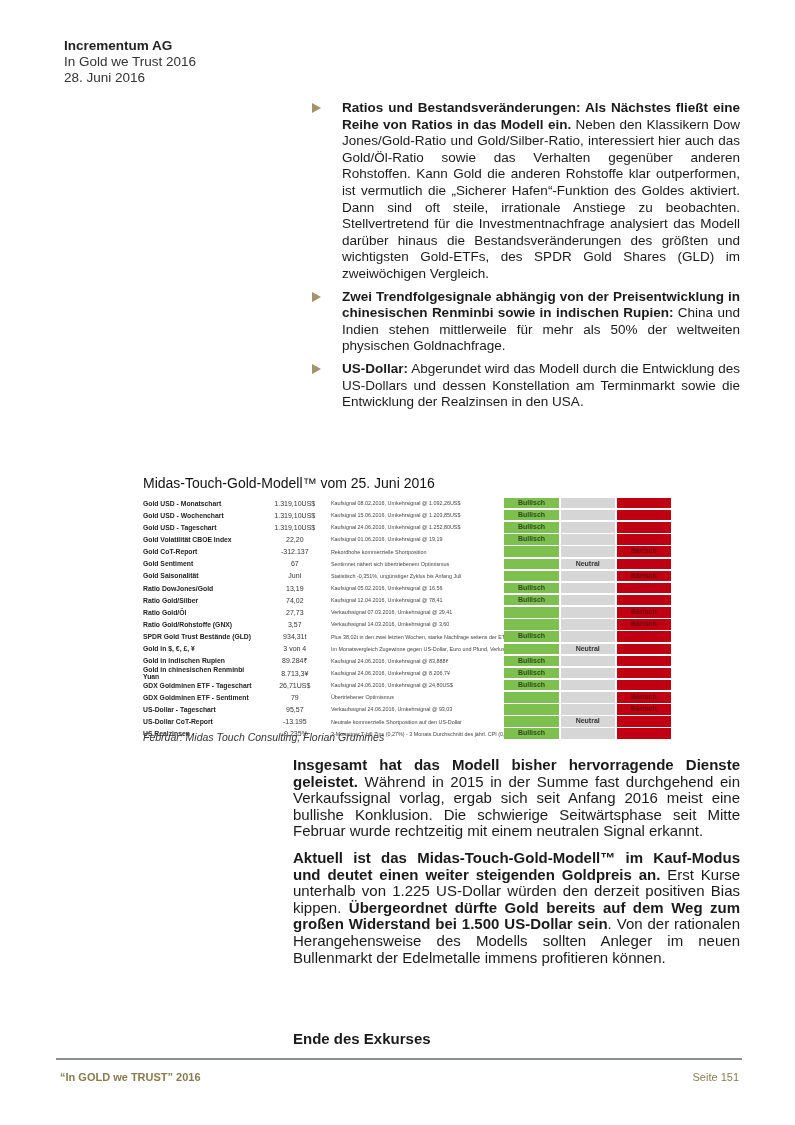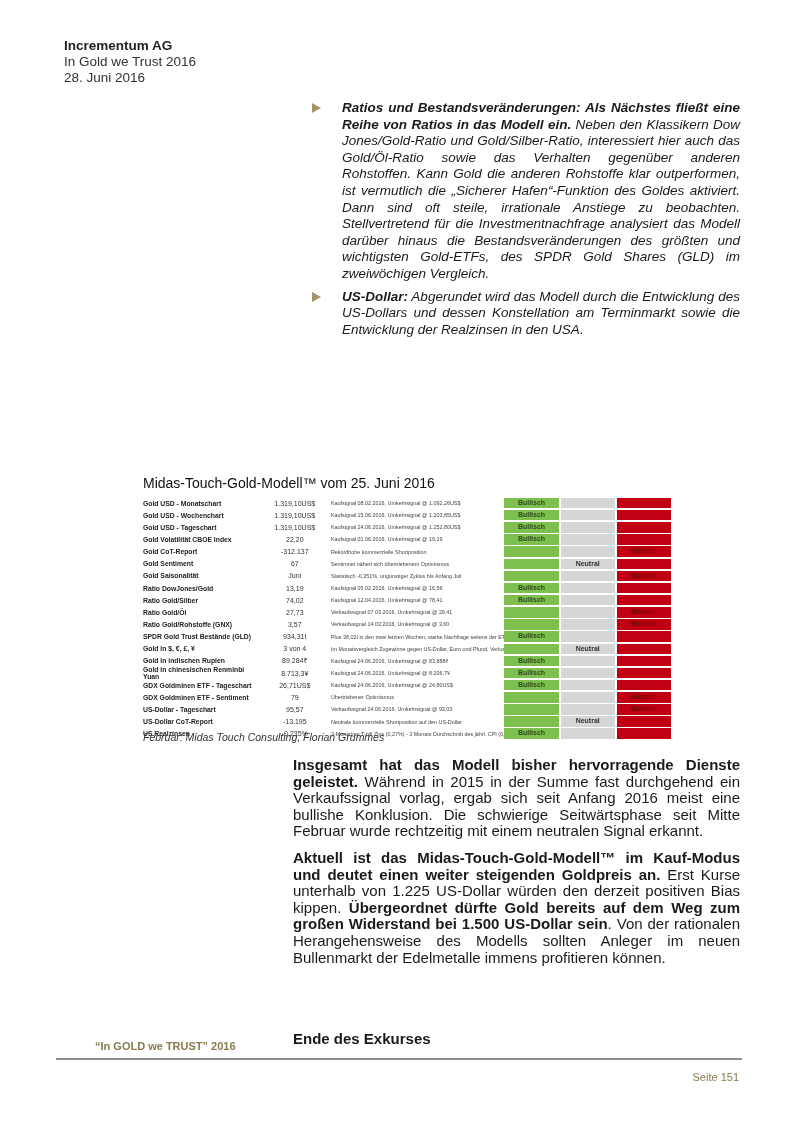--- a/index.html
+++ b/index.html
@@ -1,57 +1,61 @@
 <!DOCTYPE html>
 <html><head>
 <meta charset="utf-8">
 <style>
   html, body { margin:0; padding:0; background:#fff; }
   body { width:795px; height:1125px; position:relative; font-family:"Liberation Sans", sans-serif; color:#1a1a1a; overflow:hidden; }
   .header { position:absolute; left:64px; top:38px; font-size:13.5px; line-height:16px; color:#333; }
   .header .company { font-weight:bold; color:#222; }
   .bullets { position:absolute; left:312px; top:100px; width:428px; }
-  .bullet { position:relative; padding-left:30px; font-size:13.5px; line-height:16.6px; text-align:justify; margin-bottom:6px;font-style:italic; }
+  .bullet { position:relative; padding-left:30px; font-size:13.5px; line-height:16.6px; text-align:justify; margin-bottom:6px; }
   .bullet .arrow { position:absolute; left:0; top:3px; width:0; height:0; border-top:5px solid transparent; border-bottom:5px solid transparent; border-left:9px solid #a6936b; }
   .bullet b { font-weight:bold; }
   .table-block { position:absolute; left:143px; top:475px; width:530px; }
   .tbl-title { font-weight:normal; font-size:14px; margin-bottom:6px; color:#111; }
   .row { display:flex; align-items:center; height:12.15px; font-size:6.8px; }
   .row .name { width:128px; font-weight:bold; color:#222; }
   .row .val { width:80px; text-align:center; color:#333; font-size:7px; }
   .row .desc { width:192px; color:#444; font-size:5.4px; white-space:nowrap; overflow:hidden; }
   .row .sig { width:60px; height:10.5px; margin-right:2px; font-size:7px; font-weight:bold; text-align:center; line-height:10.5px; }
   .sig.green { background:#7ec04f; color:#2d4a1a; }
   .sig.grey { background:#d6d6d6; color:#333; }
   .sig.red { background:#c00012; color:#6a0a0a; }
   .source { position:absolute; left:143px; top:731px; font-size:10.5px; font-style:italic; color:#333; }
   .para { position:absolute; left:293px; width:447px; font-size:15px; line-height:16.6px; text-align:justify; }
   .p1 { top:757px; }
   .p2 { top:850px; }
   .p3 { top:991px; font-weight:bold;margin-top:40px; }
   .footer-line { position:absolute; left:56px; top:1058px; width:686px; height:1.5px; background:#8a8f96; }
-  .footer-left { position:absolute; left:60px; top:1040px; font-size:11px; color:#8a7a50; font-weight:bold;margin-left:35px; }
+  .footer-left { position:absolute; left:60px; top:1071px; font-size:11px; color:#8a7a50; font-weight:bold; }
   .footer-right { position:absolute; right:56px; top:1064px; font-size:11px; color:#8a7a50;margin-top:7px; }
 </style>
 </head>
 <body>
 
 <div class="header">
   <div class="company">Incrementum AG</div>
   <div>In Gold we Trust 2016</div>
   <div>28. Juni 2016</div>
 </div>
 
 <div class="bullets">
   <div class="bullet">
     <span class="arrow"></span>
     <b>Ratios und Bestandsveränderungen: Als Nächstes fließt eine Reihe von Ratios in das Modell ein.</b><span> Neben den Klassikern Dow Jones/Gold-Ratio und Gold/Silber-Ratio, interessiert hier auch das Gold/Öl-Ratio sowie das Verhalten gegenüber anderen Rohstoffen. Kann Gold die anderen Rohstoffe klar outperformen, ist vermutlich die „Sicherer Hafen“-Funktion des Goldes aktiviert. Dann sind oft steile, irrationale Anstiege zu beobachten. Stellvertretend für die Investmentnachfrage analysiert das Modell darüber hinaus die Bestandsveränderungen des größten und wichtigsten Gold-ETFs, des SPDR Gold Shares (GLD) im zweiwöchigen Vergleich.</span>
   </div>
   <div class="bullet">
     <span class="arrow"></span>
+    <b>Zwei Trendfolgesignale abhängig von der Preisentwicklung in chinesischen Renminbi sowie in indischen Rupien:</b><span> China und Indien stehen mittlerweile für mehr als 50% der weltweiten physischen Goldnachfrage.</span>
+  </div>
+  <div class="bullet">
+    <span class="arrow"></span>
     <b>US-Dollar:</b><span> Abgerundet wird das Modell durch die Entwicklung des US-Dollars und dessen Konstellation am Terminmarkt sowie die Entwicklung der Realzinsen in den USA.</span>
   </div>
 </div>
 
 <div class="table-block">
   <div class="tbl-title">Midas-Touch-Gold-Modell™ vom 25. Juni 2016</div>
   <div id="rows">
       <div class="row">
         <div class="name">Gold USD - Monatschart</div>
         <div class="val">1.319,10US$</div>

